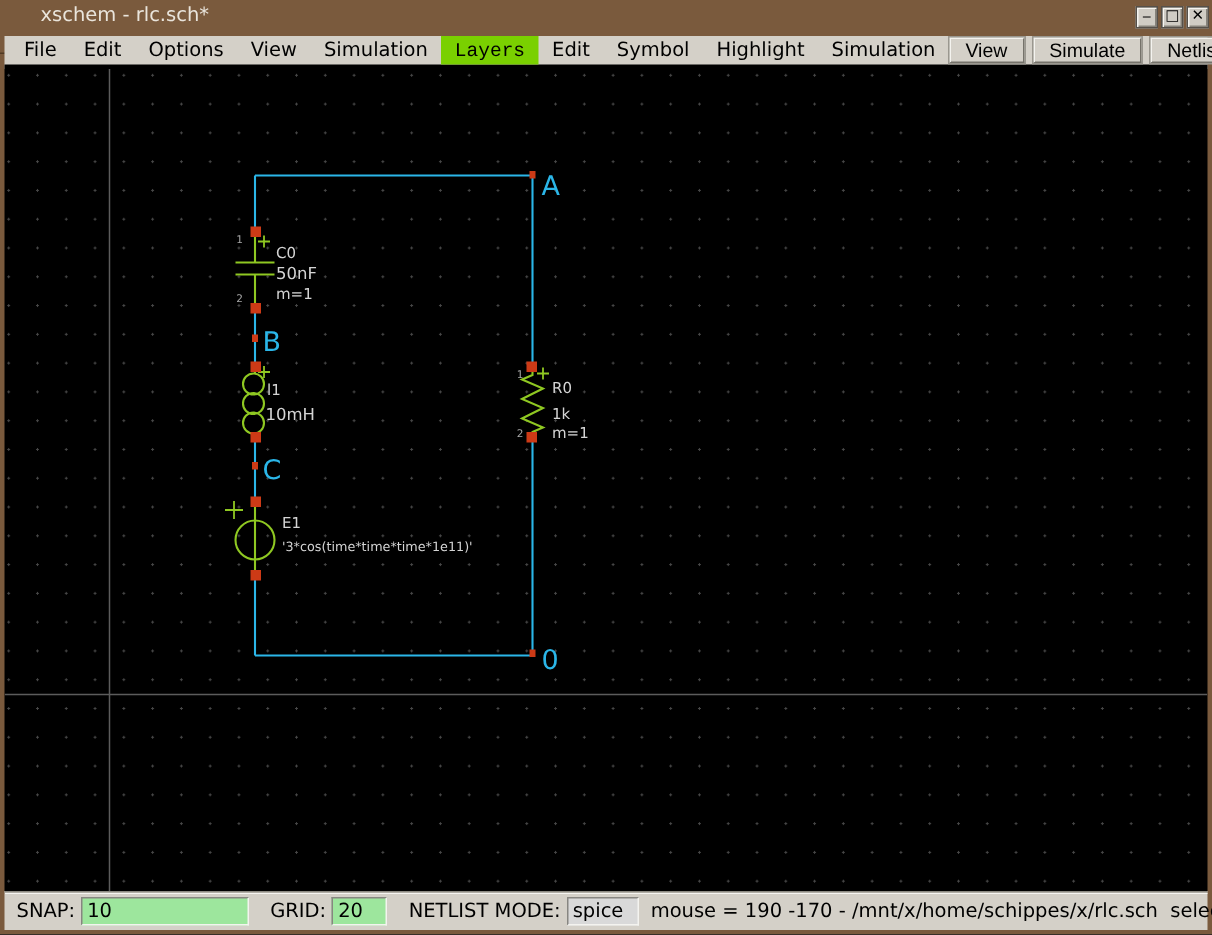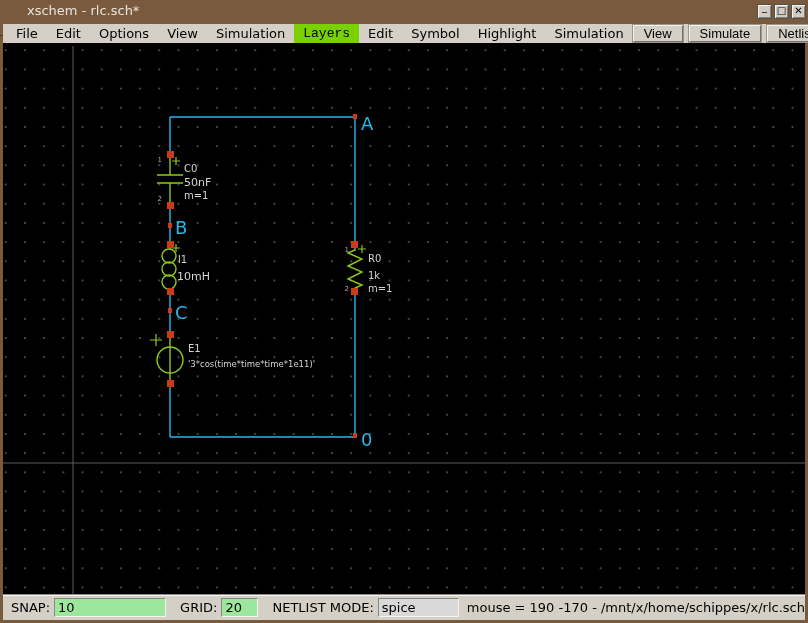--- a/index.html
+++ b/index.html
@@ -179,18 +179,18 @@
         <text class="netlabel" x="361" y="446">0</text>
       </svg>
     </div>
 
     <div class="statusbar">
       <span class="status-label first">SNAP:</span>
       <input class="status-entry entry-green" style="width: 112px;" value="10">
       <span class="status-label">GRID:</span>
       <input class="status-entry entry-green" style="width: 37px;" value="20">
       <span class="status-label">NETLIST MODE:</span>
-      <input class="status-entry entry-gray" style="width: 81px;" value="spice">
+      <input class="status-entry entry-gray" style="width: 48px;" value="spice">
       <span class="mouse-info">mouse = 190 -170 - /mnt/x/home/schippes/x/rlc.sch  selected: 0</span>
     </div>
 
   </div>
 </div>
 
 </body></html>

